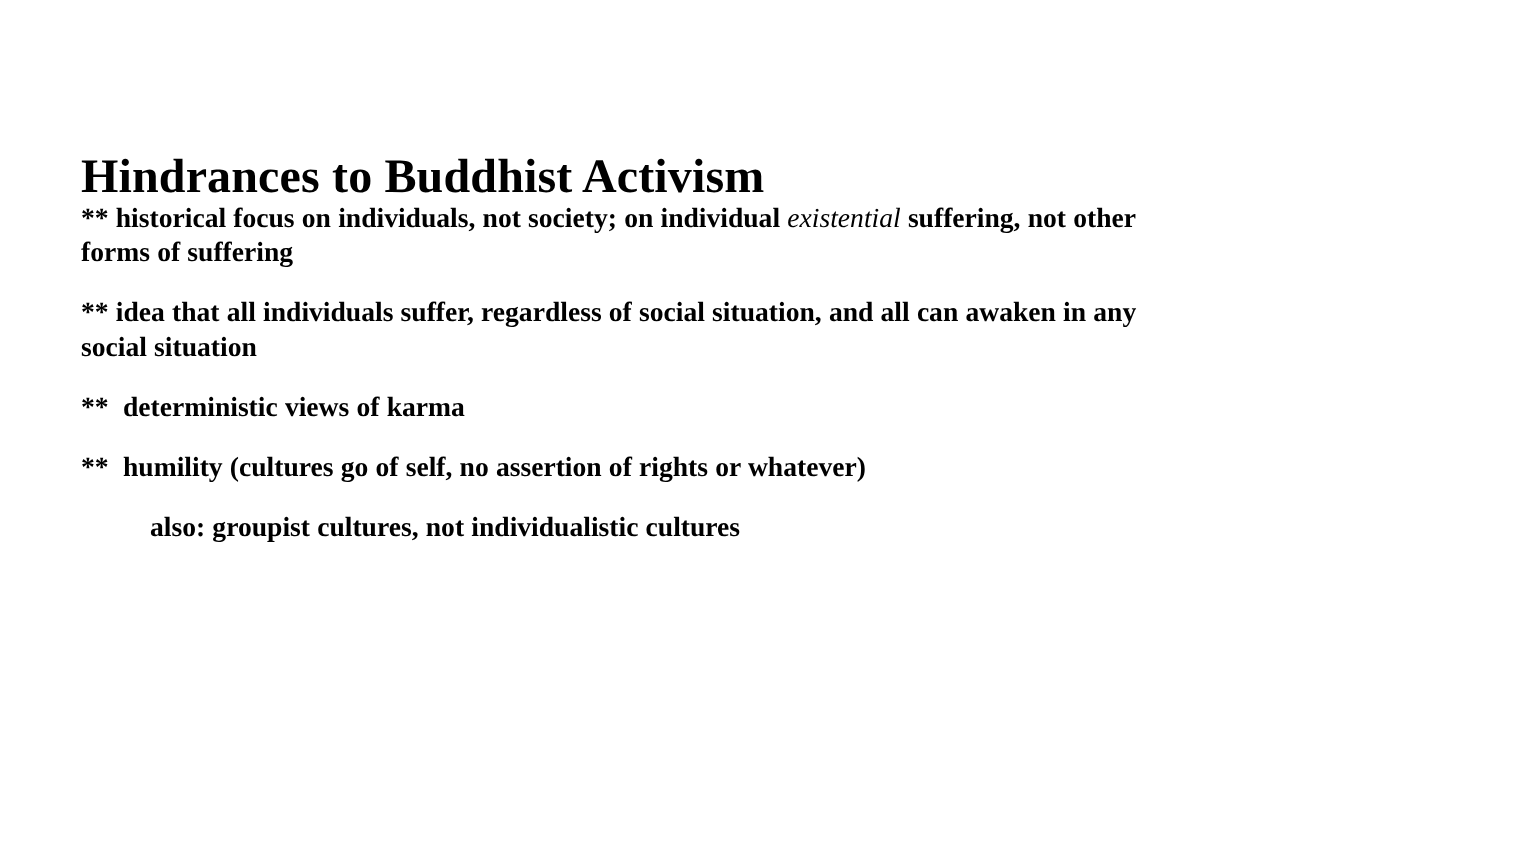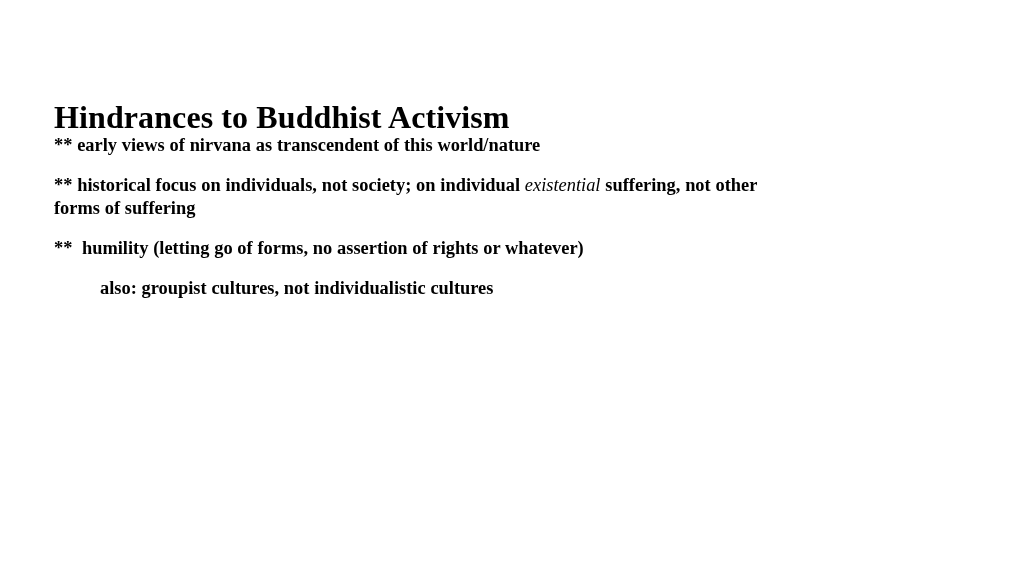--- a/index.html
+++ b/index.html
@@ -67,19 +67,20 @@
   }
 </style>
 </head>
 <body style="background: rgb(255, 255, 255); color: rgb(0, 0, 0);">
 
 <div class="slide">
 
   <h1 class="slide-title">Hindrances to Buddhist Activism</h1>
 
   <div class="body-block">
-      <p class="bullet"><span>** early views of nirvana as transcendent of this world/nature</span></p>
       <p class="bullet"><span>** historical focus on individuals, not society; on individual </span><em>existential</em><span> suffering, not other forms of suffering</span></p>
-      <p class="bullet"><span>**  humility (letting go of forms, no assertion of rights or whatever)</span></p>
+      <p class="bullet"><span>** idea that all individuals suffer, regardless of social situation, and all can awaken in any social situation</span></p>
+      <p class="bullet"><span>**  deterministic views of karma</span></p>
+      <p class="bullet"><span>**  humility (cultures go of self, no assertion of rights or whatever)</span></p>
       <p class="bullet indented"><span>also: groupist cultures, not individualistic cultures</span></p>
     </div>
 
 </div>
 
 </body></html>

